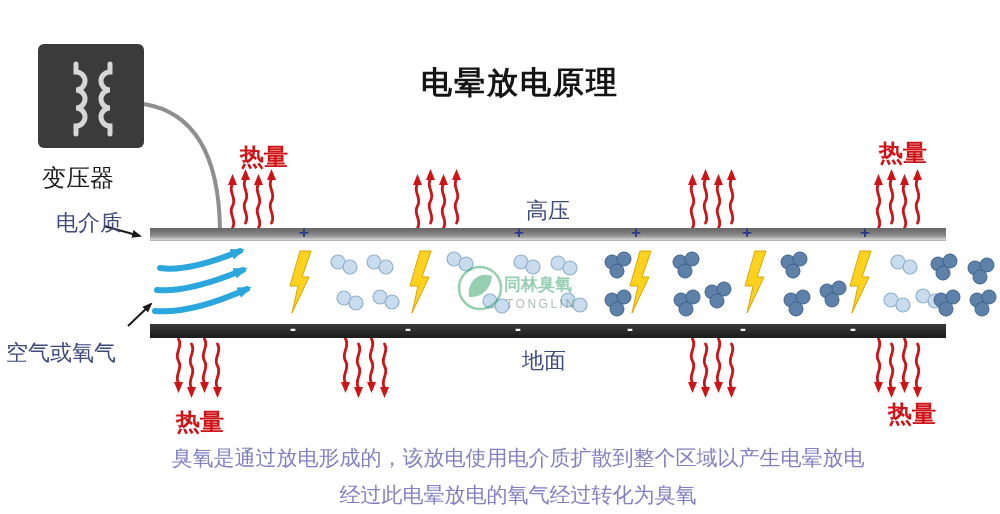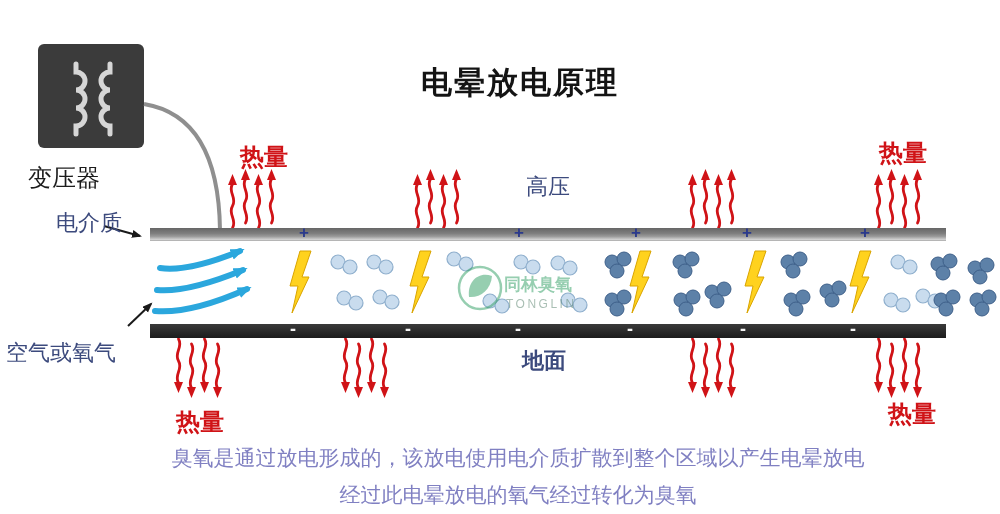--- a/index.html
+++ b/index.html
@@ -324,24 +324,24 @@
       <text x="504" y="290" class="wm-name">同林臭氧</text>
       <text x="506" y="308" class="wm-sub">TONGLIN</text>
     </g>
   </svg>
 
   <div class="bar-top"></div>
   <div class="bar-bottom"></div>
 
   <div class="title">电晕放电原理</div>
 
-  <div class="lbl black" style="left:28px;top:162px;">变压器</div>
+  <div class="lbl black" style="left:42px;top:162px;">变压器</div>
   <div class="lbl blue" style="left:20px;top:208px;margin-left:36px;">电介质</div>
-  <div class="lbl blue" style="left:526px;top:172px;text-align:right;">高压</div>
-  <div class="lbl blue" style="left:522px;top:346px;font-weight:bold;">地面</div>
+  <div class="lbl blue" style="left:526px;top:196px;text-align:right;">高压</div>
+  <div class="lbl blue" style="left:522px;top:346px;">地面</div>
   <div class="lbl blue" style="left:6px;top:338px;text-align:right;">空气或氧气</div>
 
   <div class="lbl heat" style="left:240px;top:141px;">热量</div>
   <div class="lbl heat" style="left:879px;top:137px;">热量</div>
   <div class="lbl heat" style="left:176px;top:406px;">热量</div>
   <div class="lbl heat" style="left:888px;top:398px;">热量</div>
 
   <div class="caption">
     <div>臭氧是通过放电形成的，该放电使用电介质扩散到整个区域以产生电晕放电</div>
     <div>经过此电晕放电的氧气经过转化为臭氧</div>

